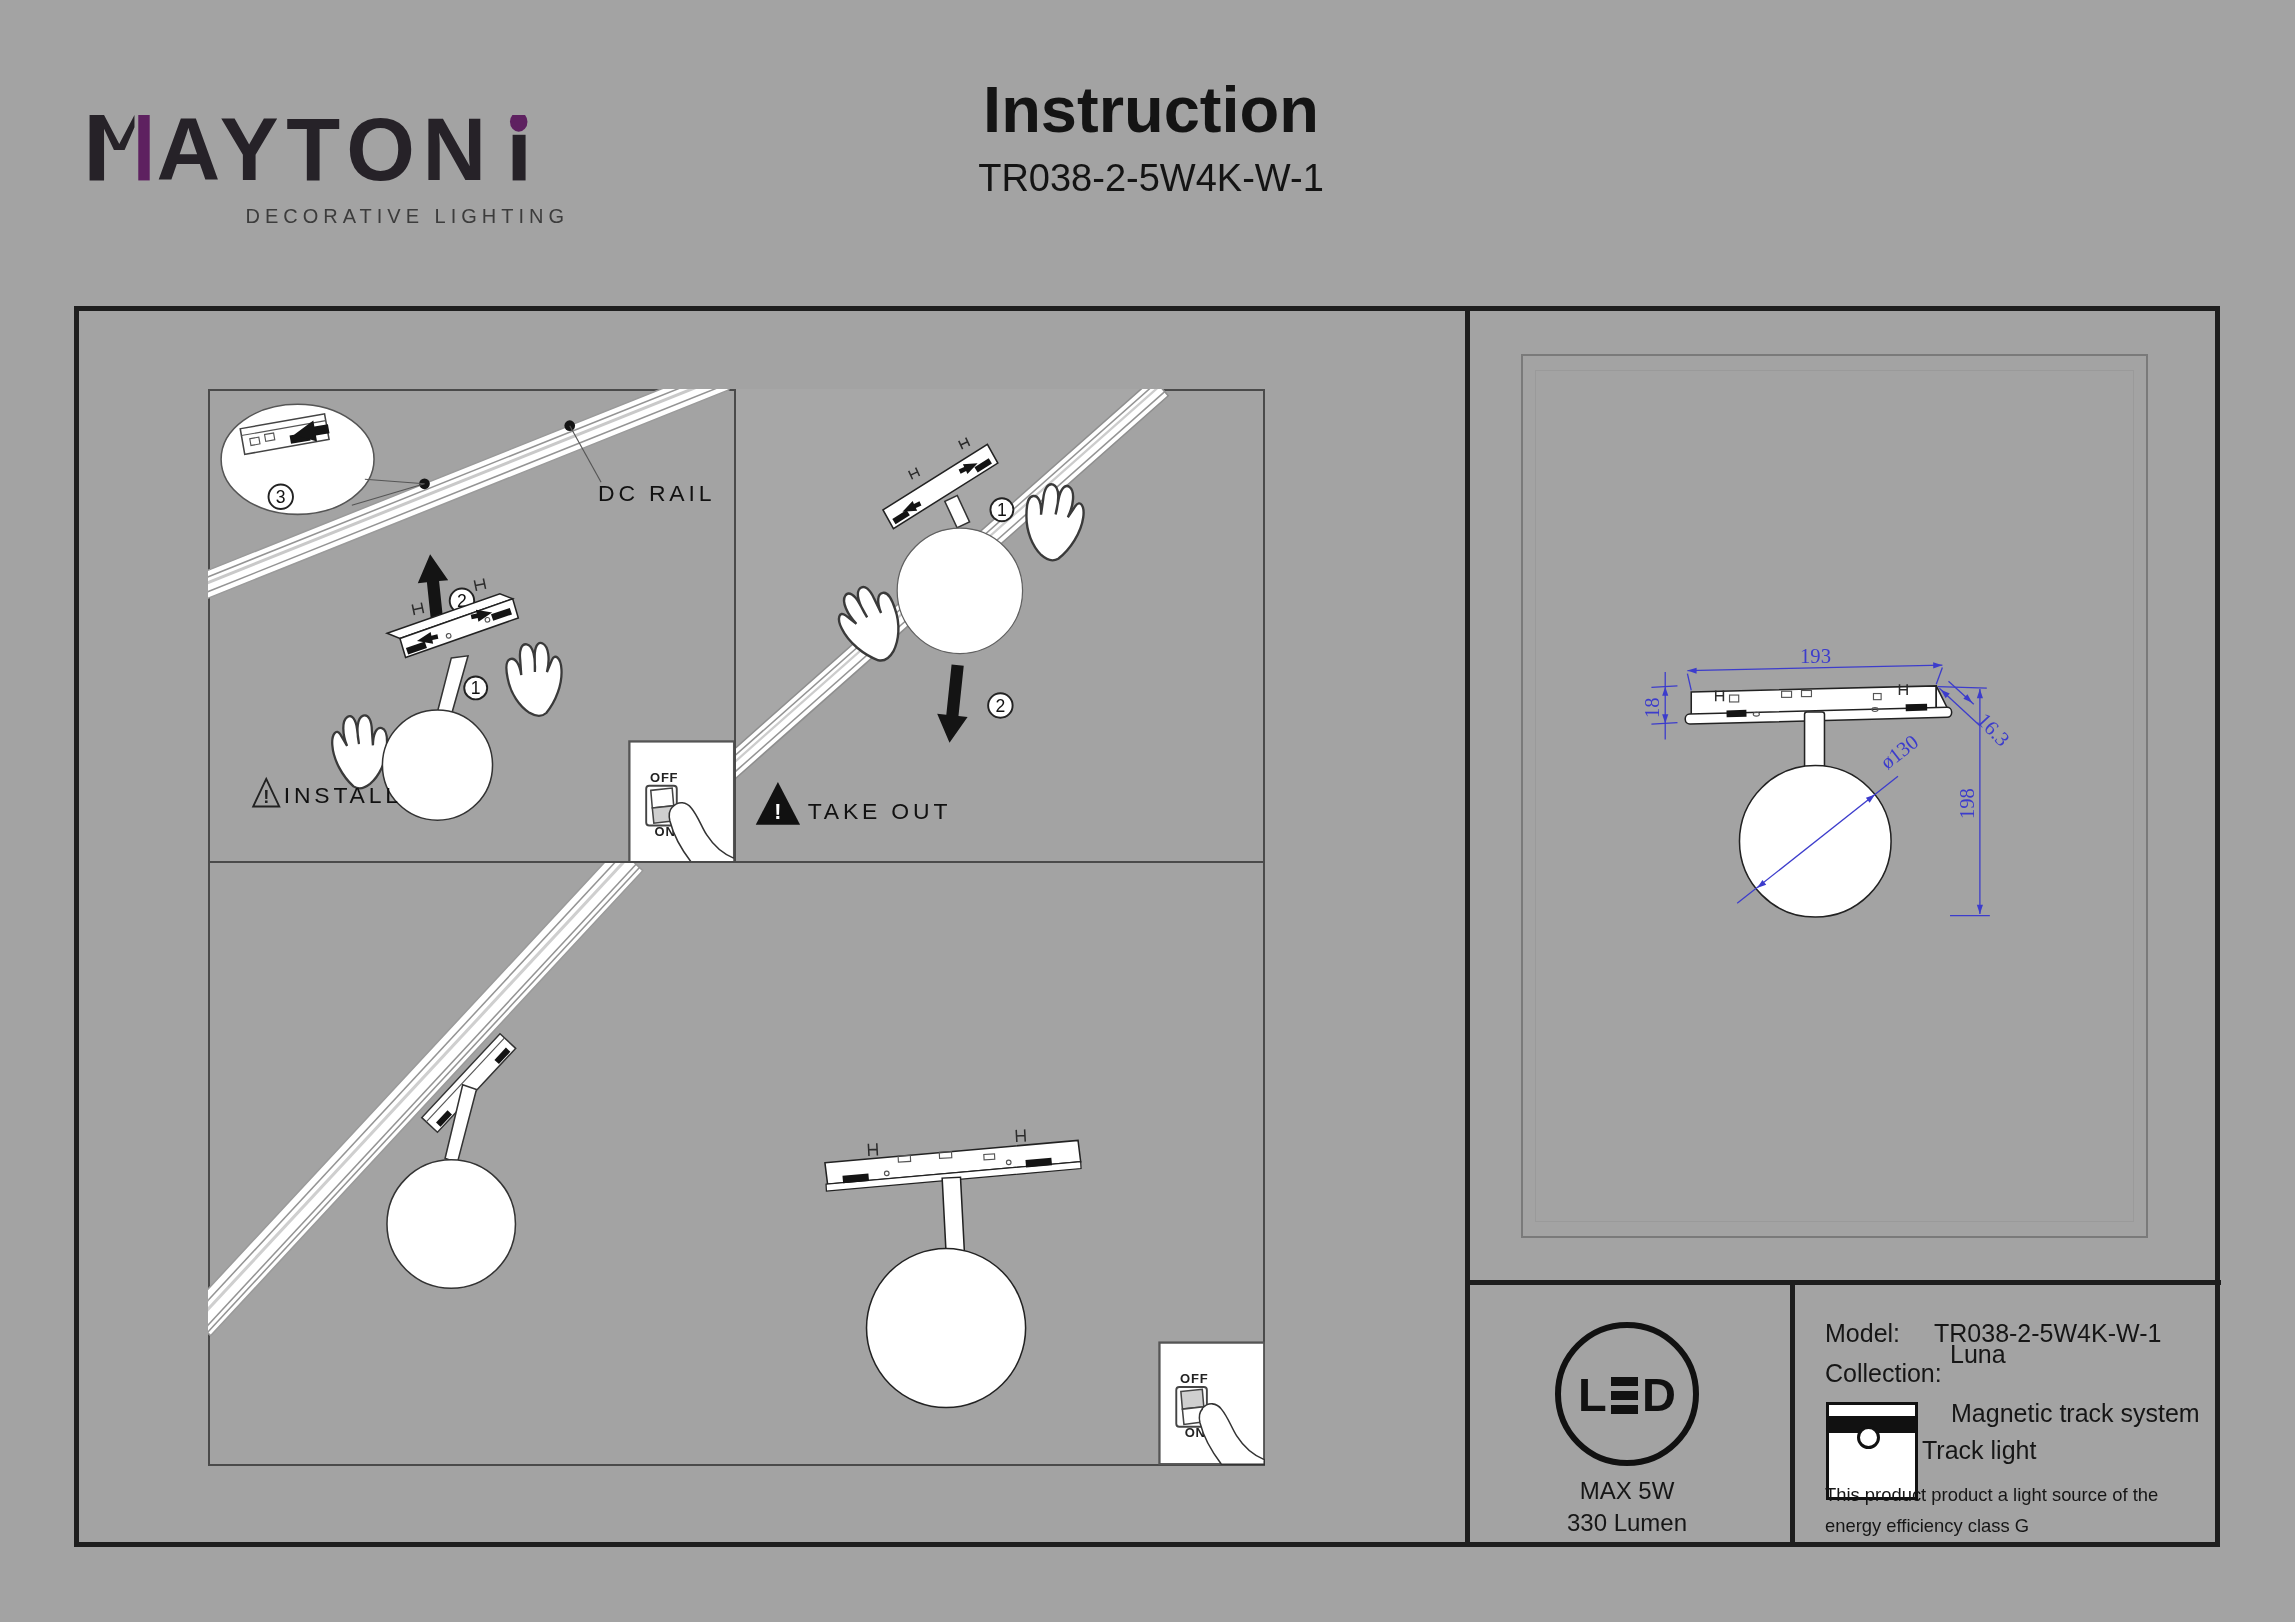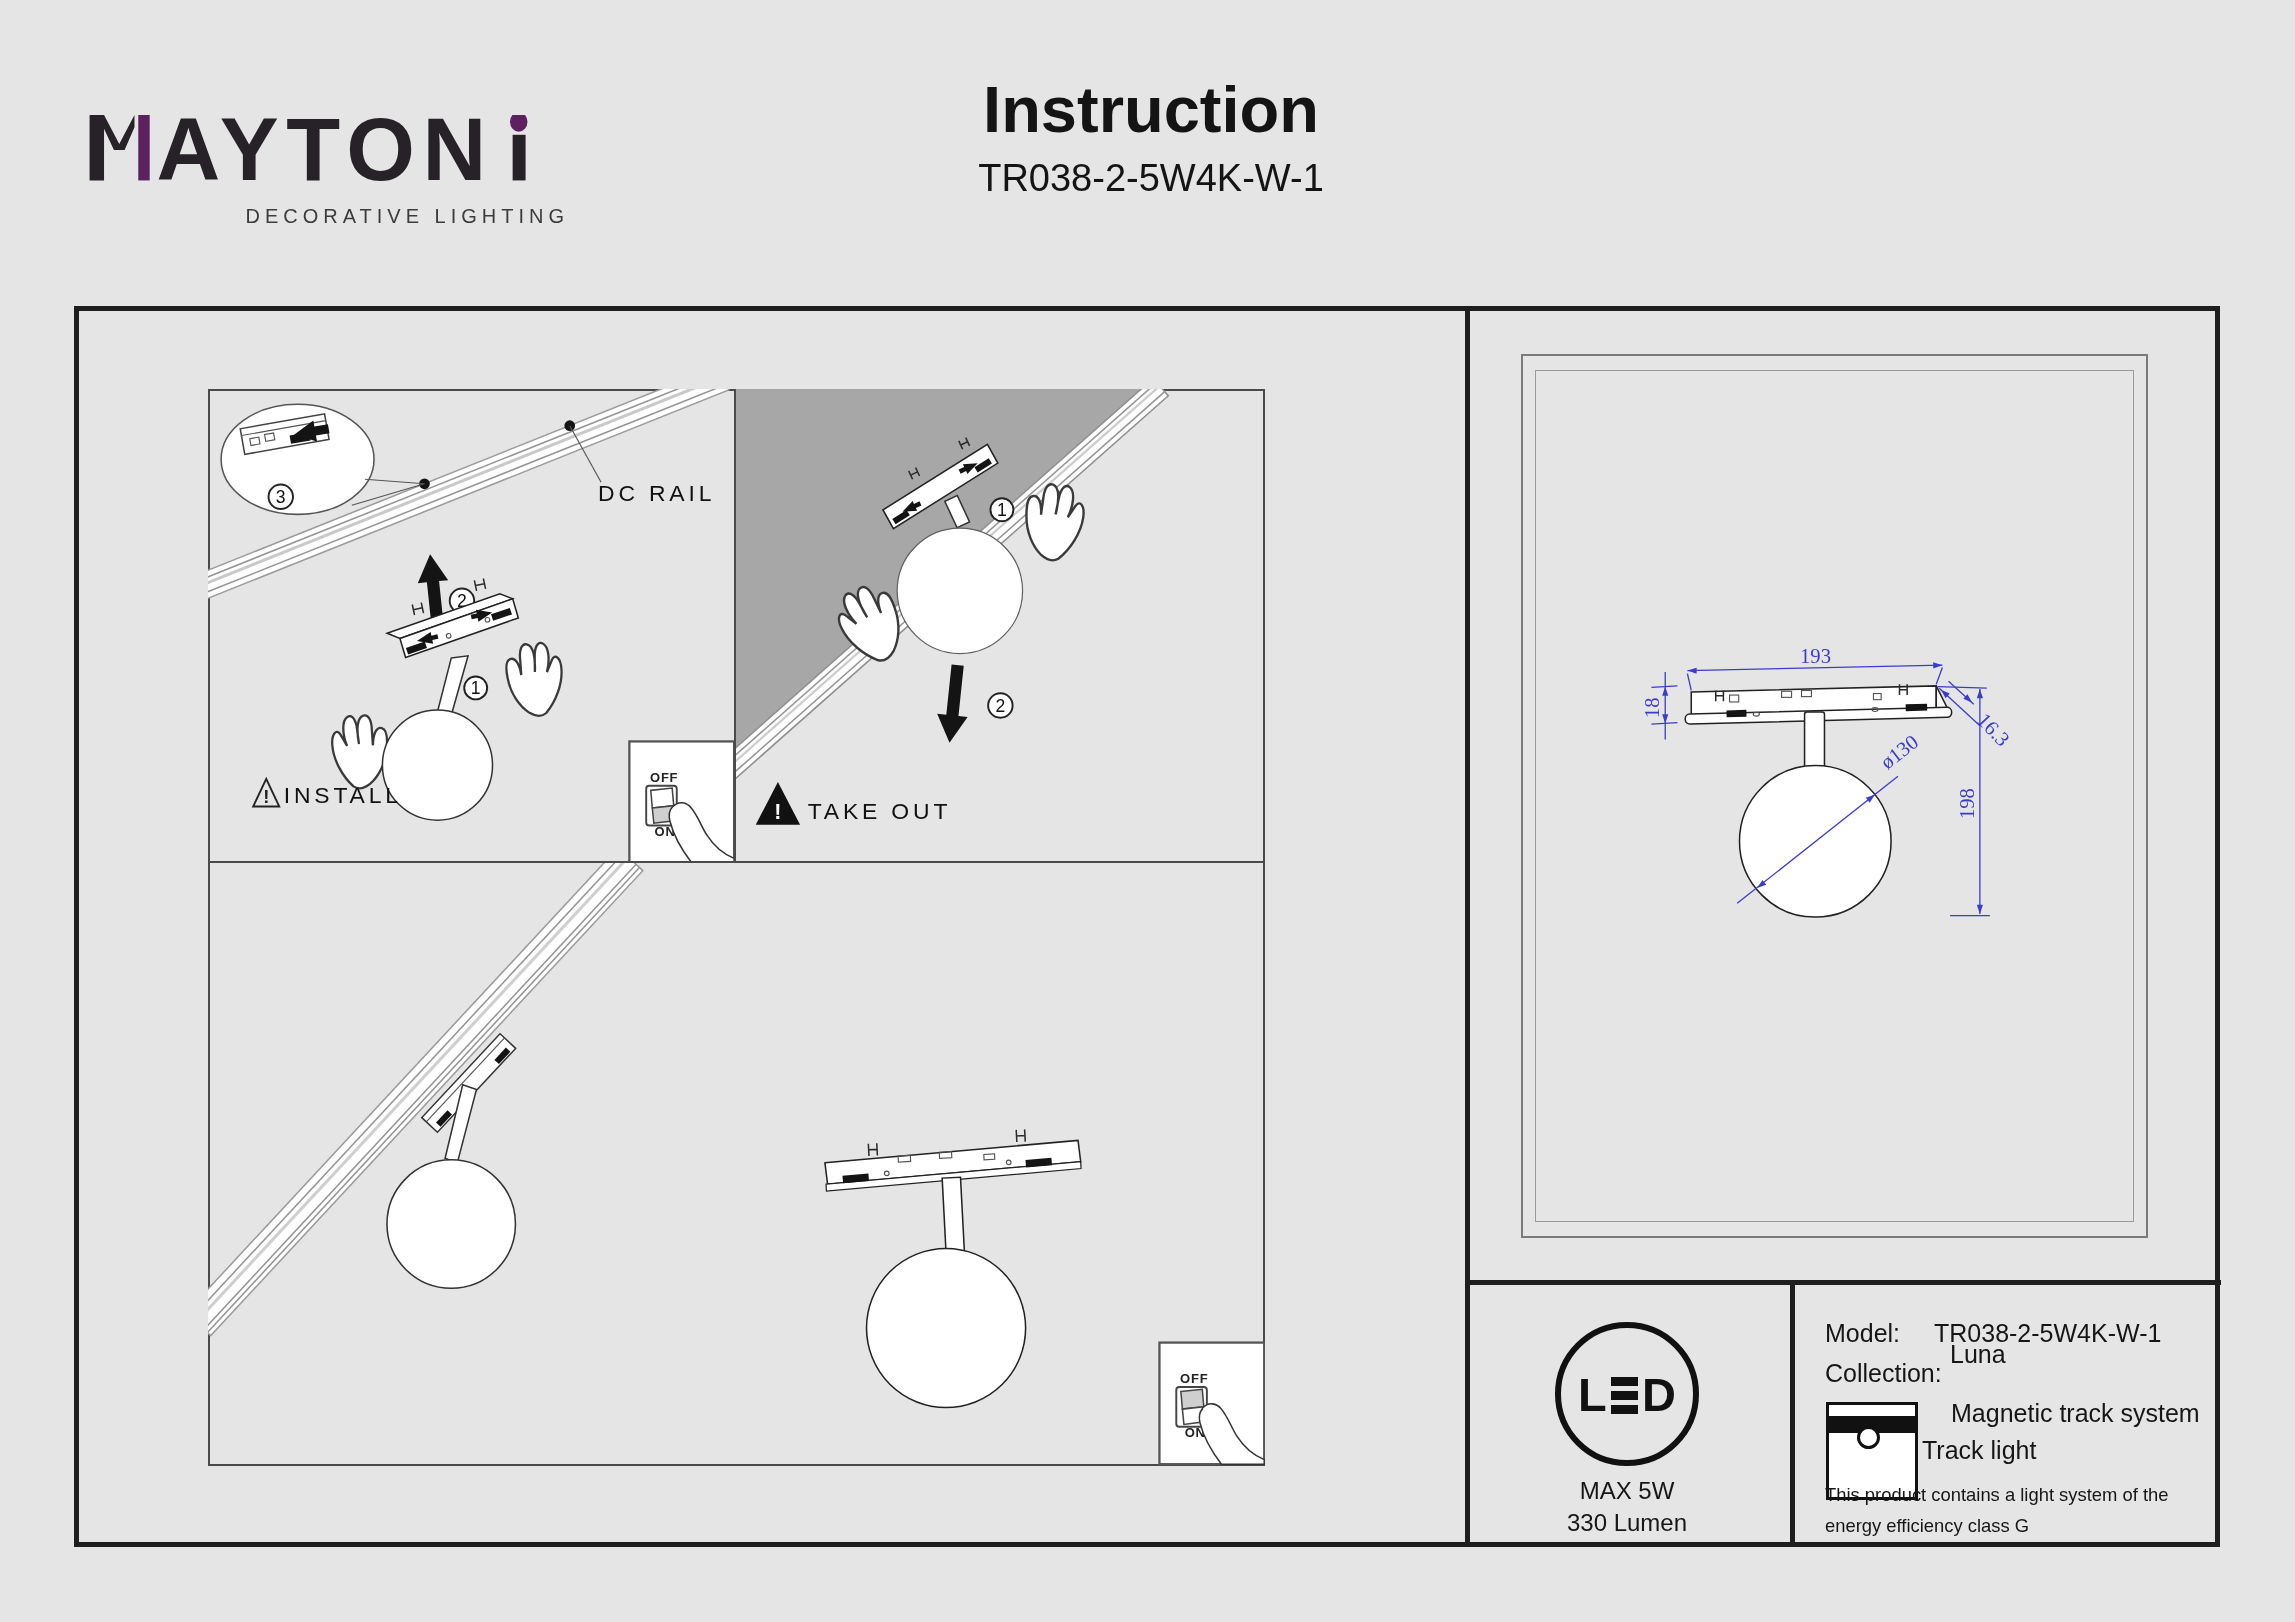--- a/index.html
+++ b/index.html
@@ -1,21 +1,21 @@
 <!DOCTYPE html>
 <html style="--accent: #5e2160; --dim: #3c3ccc;font-size:12.2px"><head>
 <meta charset="utf-8">
 <style>
   :root{
     --ink:#1b1b1b;
     --accent:#5e2160;
     --dim:#3c3ccc;
   }
   html,body{margin:0;padding:0;background:#fff;}
-  #canvas{position:relative;width:2295px;height:1623px;background:#e5e5e5;overflow:hidden;
+  #canvas{position:relative;width:2295px;height:1623px;background:#a3a3a3;overflow:hidden;
           font-family:"Liberation Sans",sans-serif;color:#161616;}
   .abs{position:absolute;}
 
   
   #logo-tagline{font-size:20px;letter-spacing:5px;color:#3c3c3c;text-align:right;margin-top:17px;}
   #title-block{left:803px;top:77px;width:696px;text-align:center;}
   #page-title{font-size:65px;font-weight:bold;color:#141414;line-height:1;}
   #page-subtitle{font-size:38px;color:#141414;margin-top:17px;line-height:1;}
 
   
@@ -346,21 +346,21 @@
   <div class="abs spec-label" style="left:1825px;top:1359px;">Collection:</div>
   <div class="abs spec-value" style="left:1951px;top:1359px;margin-top:40px;">Magnetic track system</div>
 
   <div class="abs" id="prod-icon">
     <div class="band"></div>
     <div class="knob"></div>
   </div>
   <div class="abs spec-value" style="left:1950px;top:1340px;">Luna</div>
   <div class="abs spec-value" style="left:1922px;top:1436px;">Track light</div>
 
-  <div class="abs energy-note" style="left:1825px;top:1484px;">This product contains a light system of the</div>
+  <div class="abs energy-note" style="left:1825px;top:1484px;">This product product a light source of the</div>
   <div class="abs energy-note" style="left:1825px;top:1506px;margin-top:9px;">energy efficiency class G</div>
 
   <div class="abs" id="divider-vert"></div>
   <div class="abs" id="spec-divider-h"></div>
   <div class="abs" id="spec-divider-v"></div>
 
 </div>
 
 
 </body></html>

